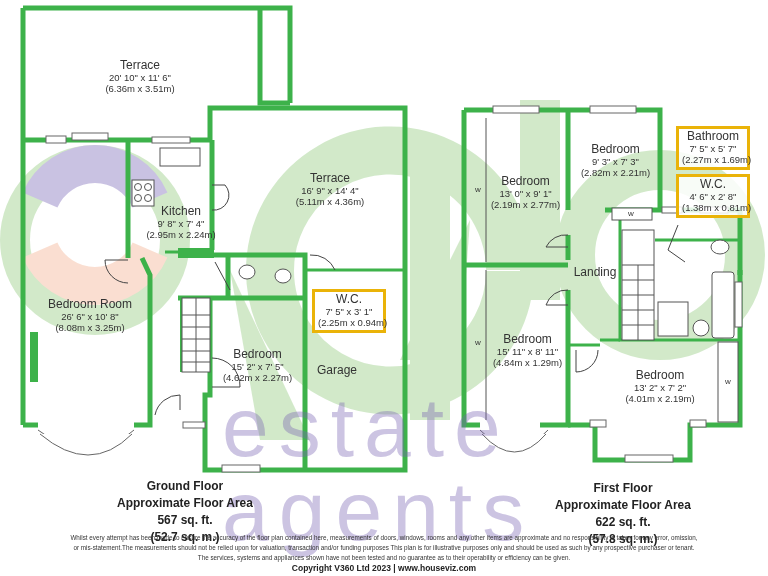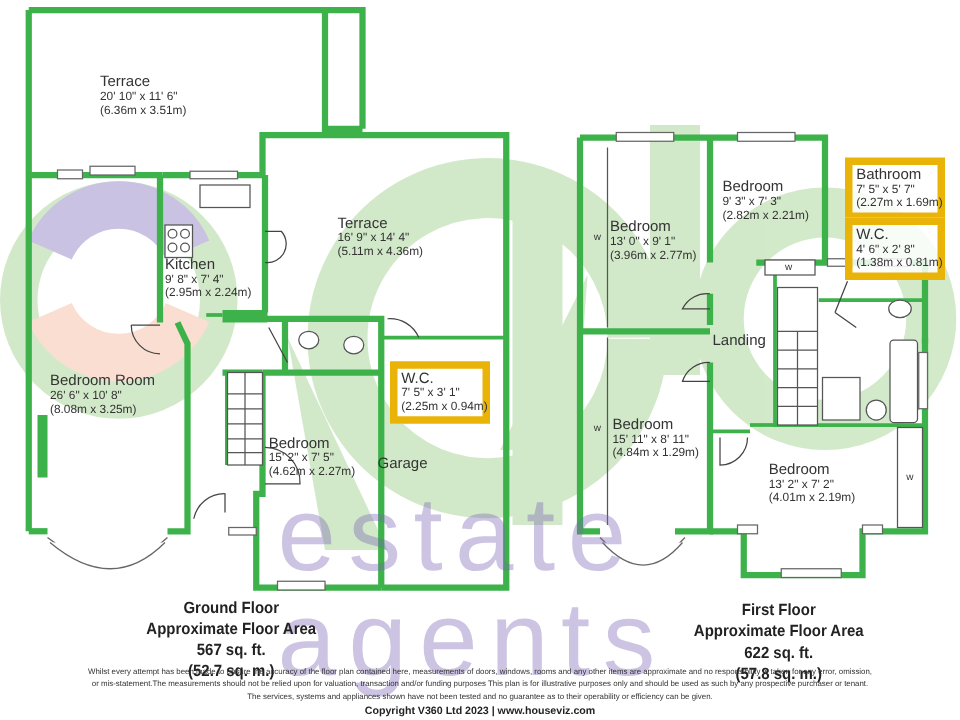--- a/index.html
+++ b/index.html
@@ -4,24 +4,24 @@
 <style>
   html,body{margin:0;padding:0;background:#fff;}
   body{width:768px;height:576px;position:relative;overflow:hidden;font-family:"Liberation Sans",sans-serif;color:#333;}
   #plan{position:absolute;left:0;top:0;width:768px;height:576px;}
   .wall{fill:none;stroke:#3db24a;stroke-width:5;}
   .wall-thin{fill:none;stroke:#3db24a;stroke-width:3;}
   .wallfill{fill:#3db24a;}
   .fix{fill:#fff;stroke:#555;stroke-width:1;}
   .win{fill:#fff;stroke:#666;stroke-width:1;}
   .door{fill:none;stroke:#444;stroke-width:1;}
-  .lbl{position:absolute;white-space:nowrap;line-height:1.15;}
+  .lbl{position:absolute;text-align:center;white-space:nowrap;line-height:1.15;}
   .room-name{font-size:12px;color:#333;display:block;}
   .room-dim{font-size:9.5px;color:#333;display:block;}
-  .boxed{border:6px solid #eab308;background:rgba(255,255,255,0.85);padding:1px 3px;}
+  .boxed{border:3px solid #eab308;background:rgba(255,255,255,0.85);padding:1px 3px;}
   .floor-sum{position:absolute;text-align:center;font-weight:bold;font-size:12px;line-height:1.3;color:#222;font-family:"Liberation Sans",sans-serif;transform:scaleX(0.92);}
   .floor-sum .big{font-size:13px;}
   .disclaimer{position:absolute;left:0;top:533px;width:768px;text-align:center;font-size:6.3px;line-height:1.55;color:#333;}
   .copyright{position:absolute;left:0;top:563px;width:768px;text-align:center;font-size:8.5px;font-weight:bold;color:#222;}
   .wm-text{position:absolute;left:222px;top:385px;font-size:84px;letter-spacing:10px;color:rgba(120,100,180,0.38);font-family:Liberation Sans, sans-serif;font-weight:normal;line-height:1;}
   .w-mark{position:absolute;font-size:8px;color:#333;}
 </style>
 </head>
 <body>
 
@@ -186,21 +186,21 @@
   <span class="room-dim">15' 2" x 7' 5"</span>
   <span class="room-dim">(4.62m x 2.27m)</span>
 </div>
 <div class="lbl" style="left:302px;top:364px;width:70px;">
   <span class="room-name">Garage</span>
 </div>
 
 <div class="lbl" style="left:488px;top:175px;width:75px;">
   <span class="room-name">Bedroom</span>
   <span class="room-dim">13' 0" x 9' 1"</span>
-  <span class="room-dim">(3.96m x 2.77m)</span>
+  <span class="room-dim">(2.19m x 2.77m)</span>
 </div>
 <div class="lbl" style="left:578px;top:143px;width:75px;">
   <span class="room-name">Bedroom</span>
   <span class="room-dim">9' 3" x 7' 3"</span>
   <span class="room-dim">(2.82m x 2.21m)</span>
 </div>
 <div class="lbl boxed" style="left:676px;top:126px;width:62px;">
   <span class="room-name">Bathroom</span>
   <span class="room-dim">7' 5" x 5' 7"</span>
   <span class="room-dim">(2.27m x 1.69m)</span>

